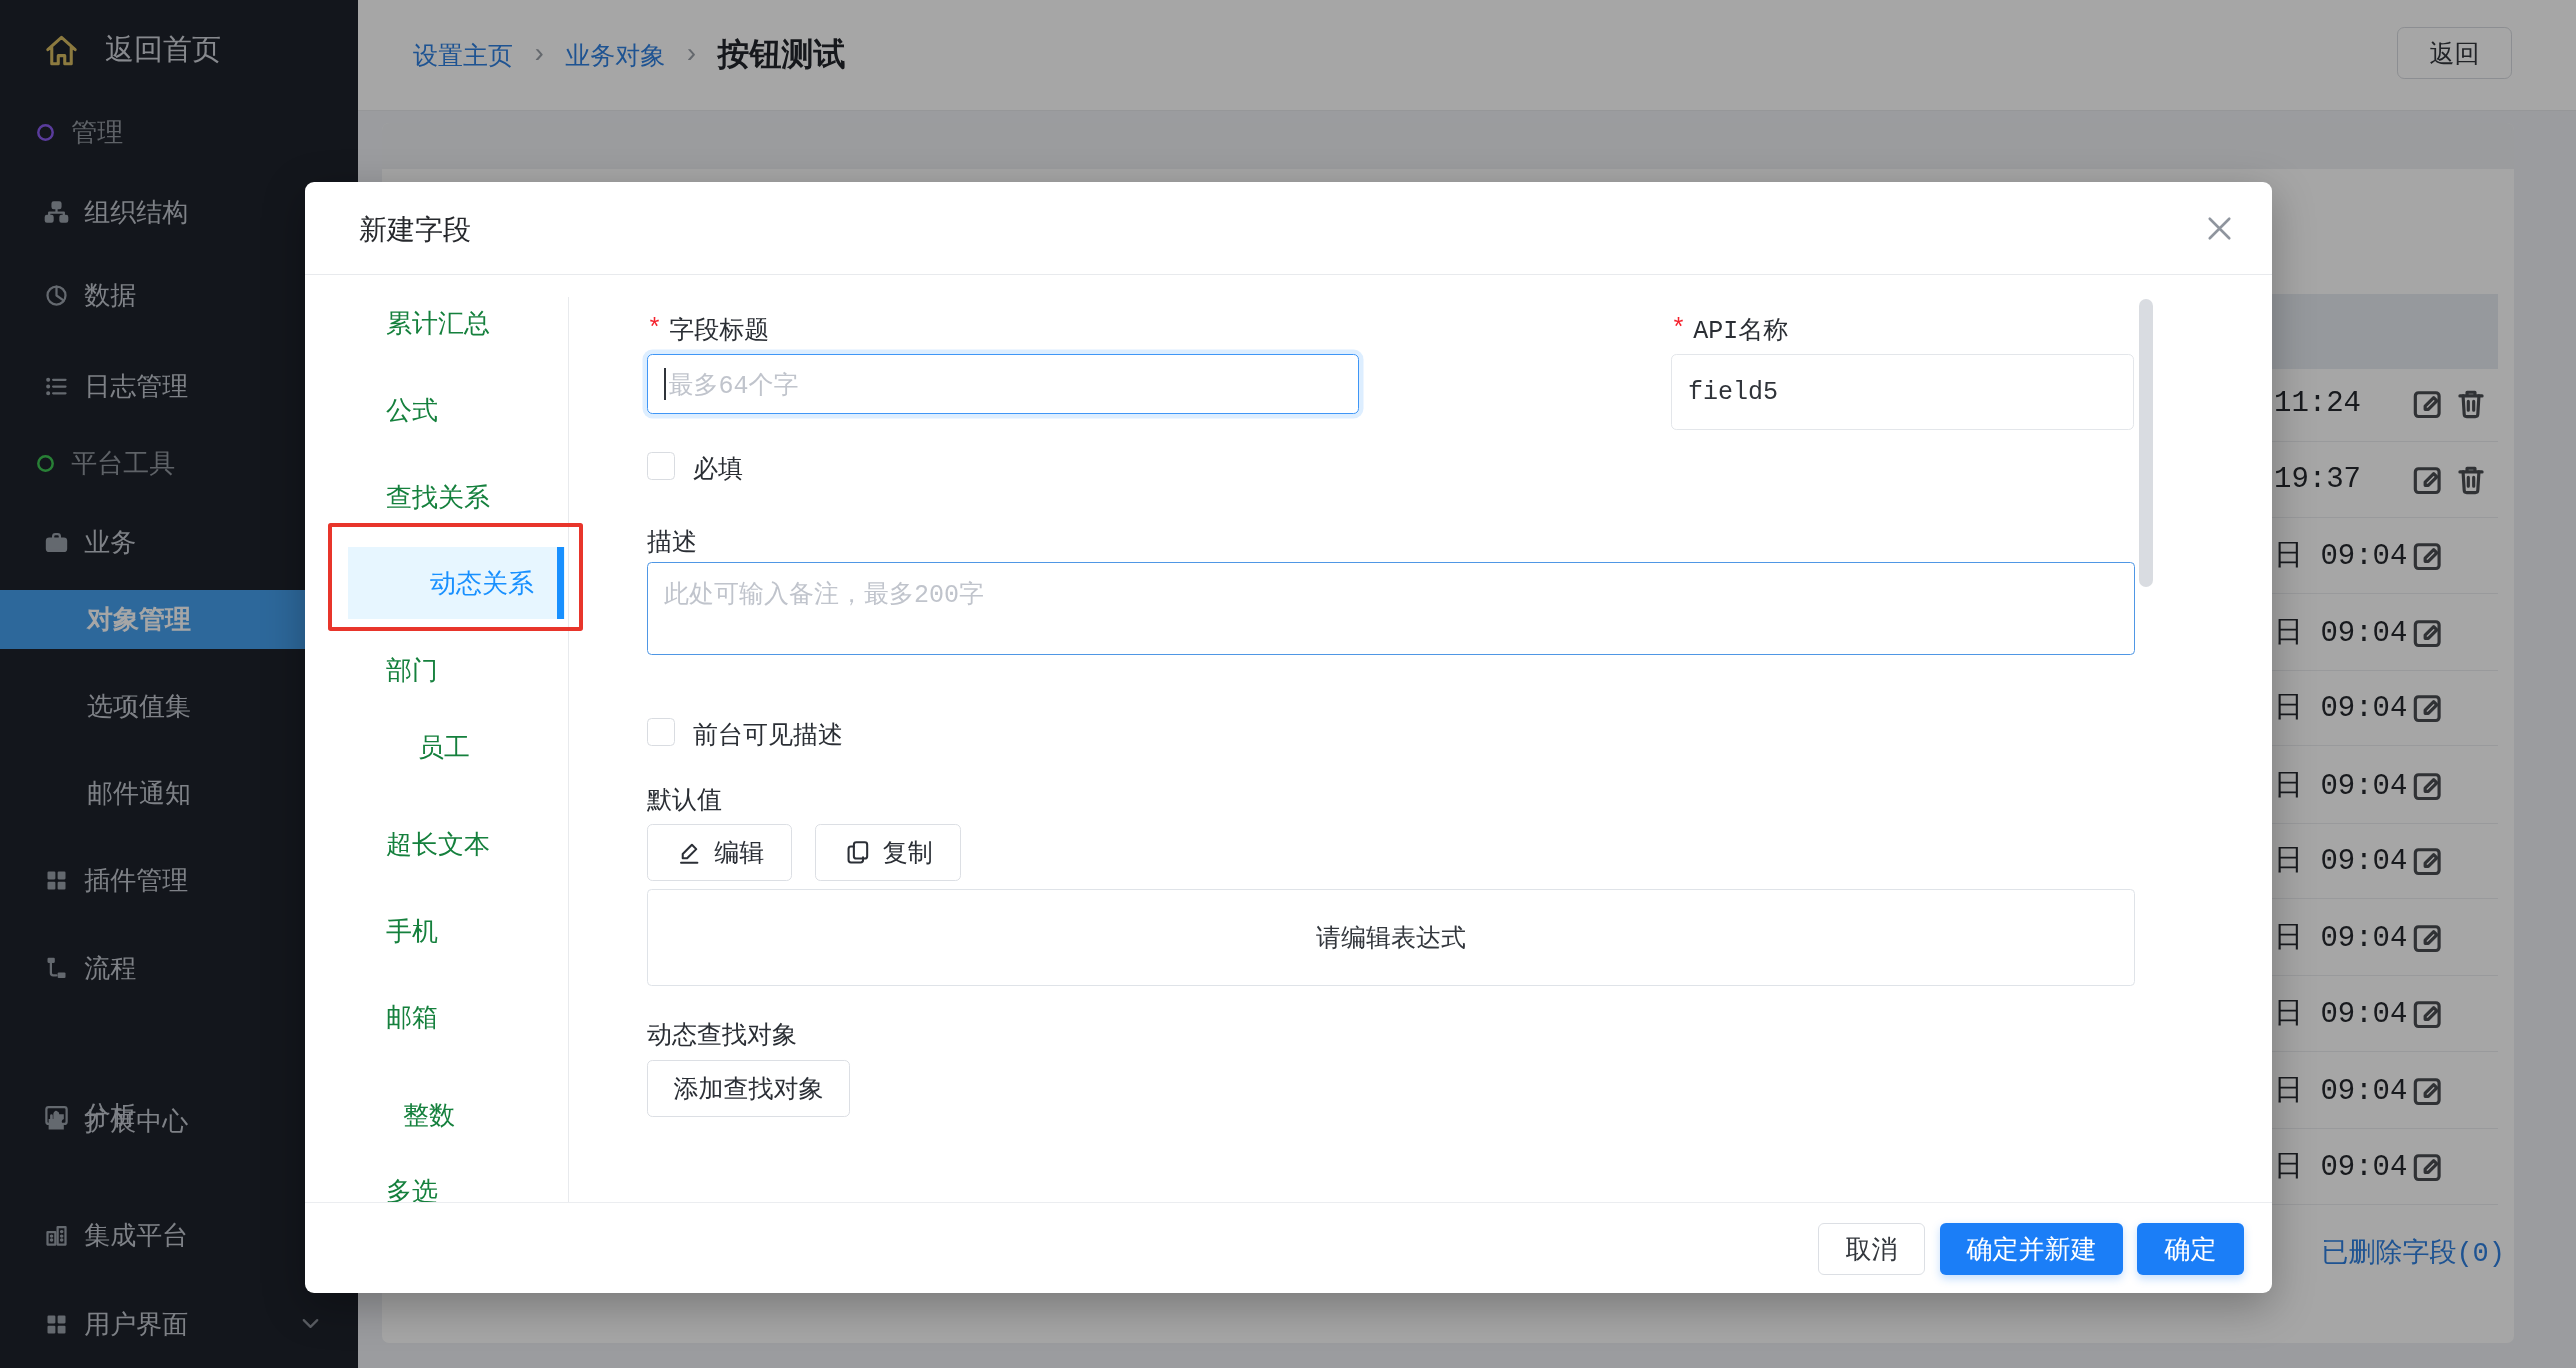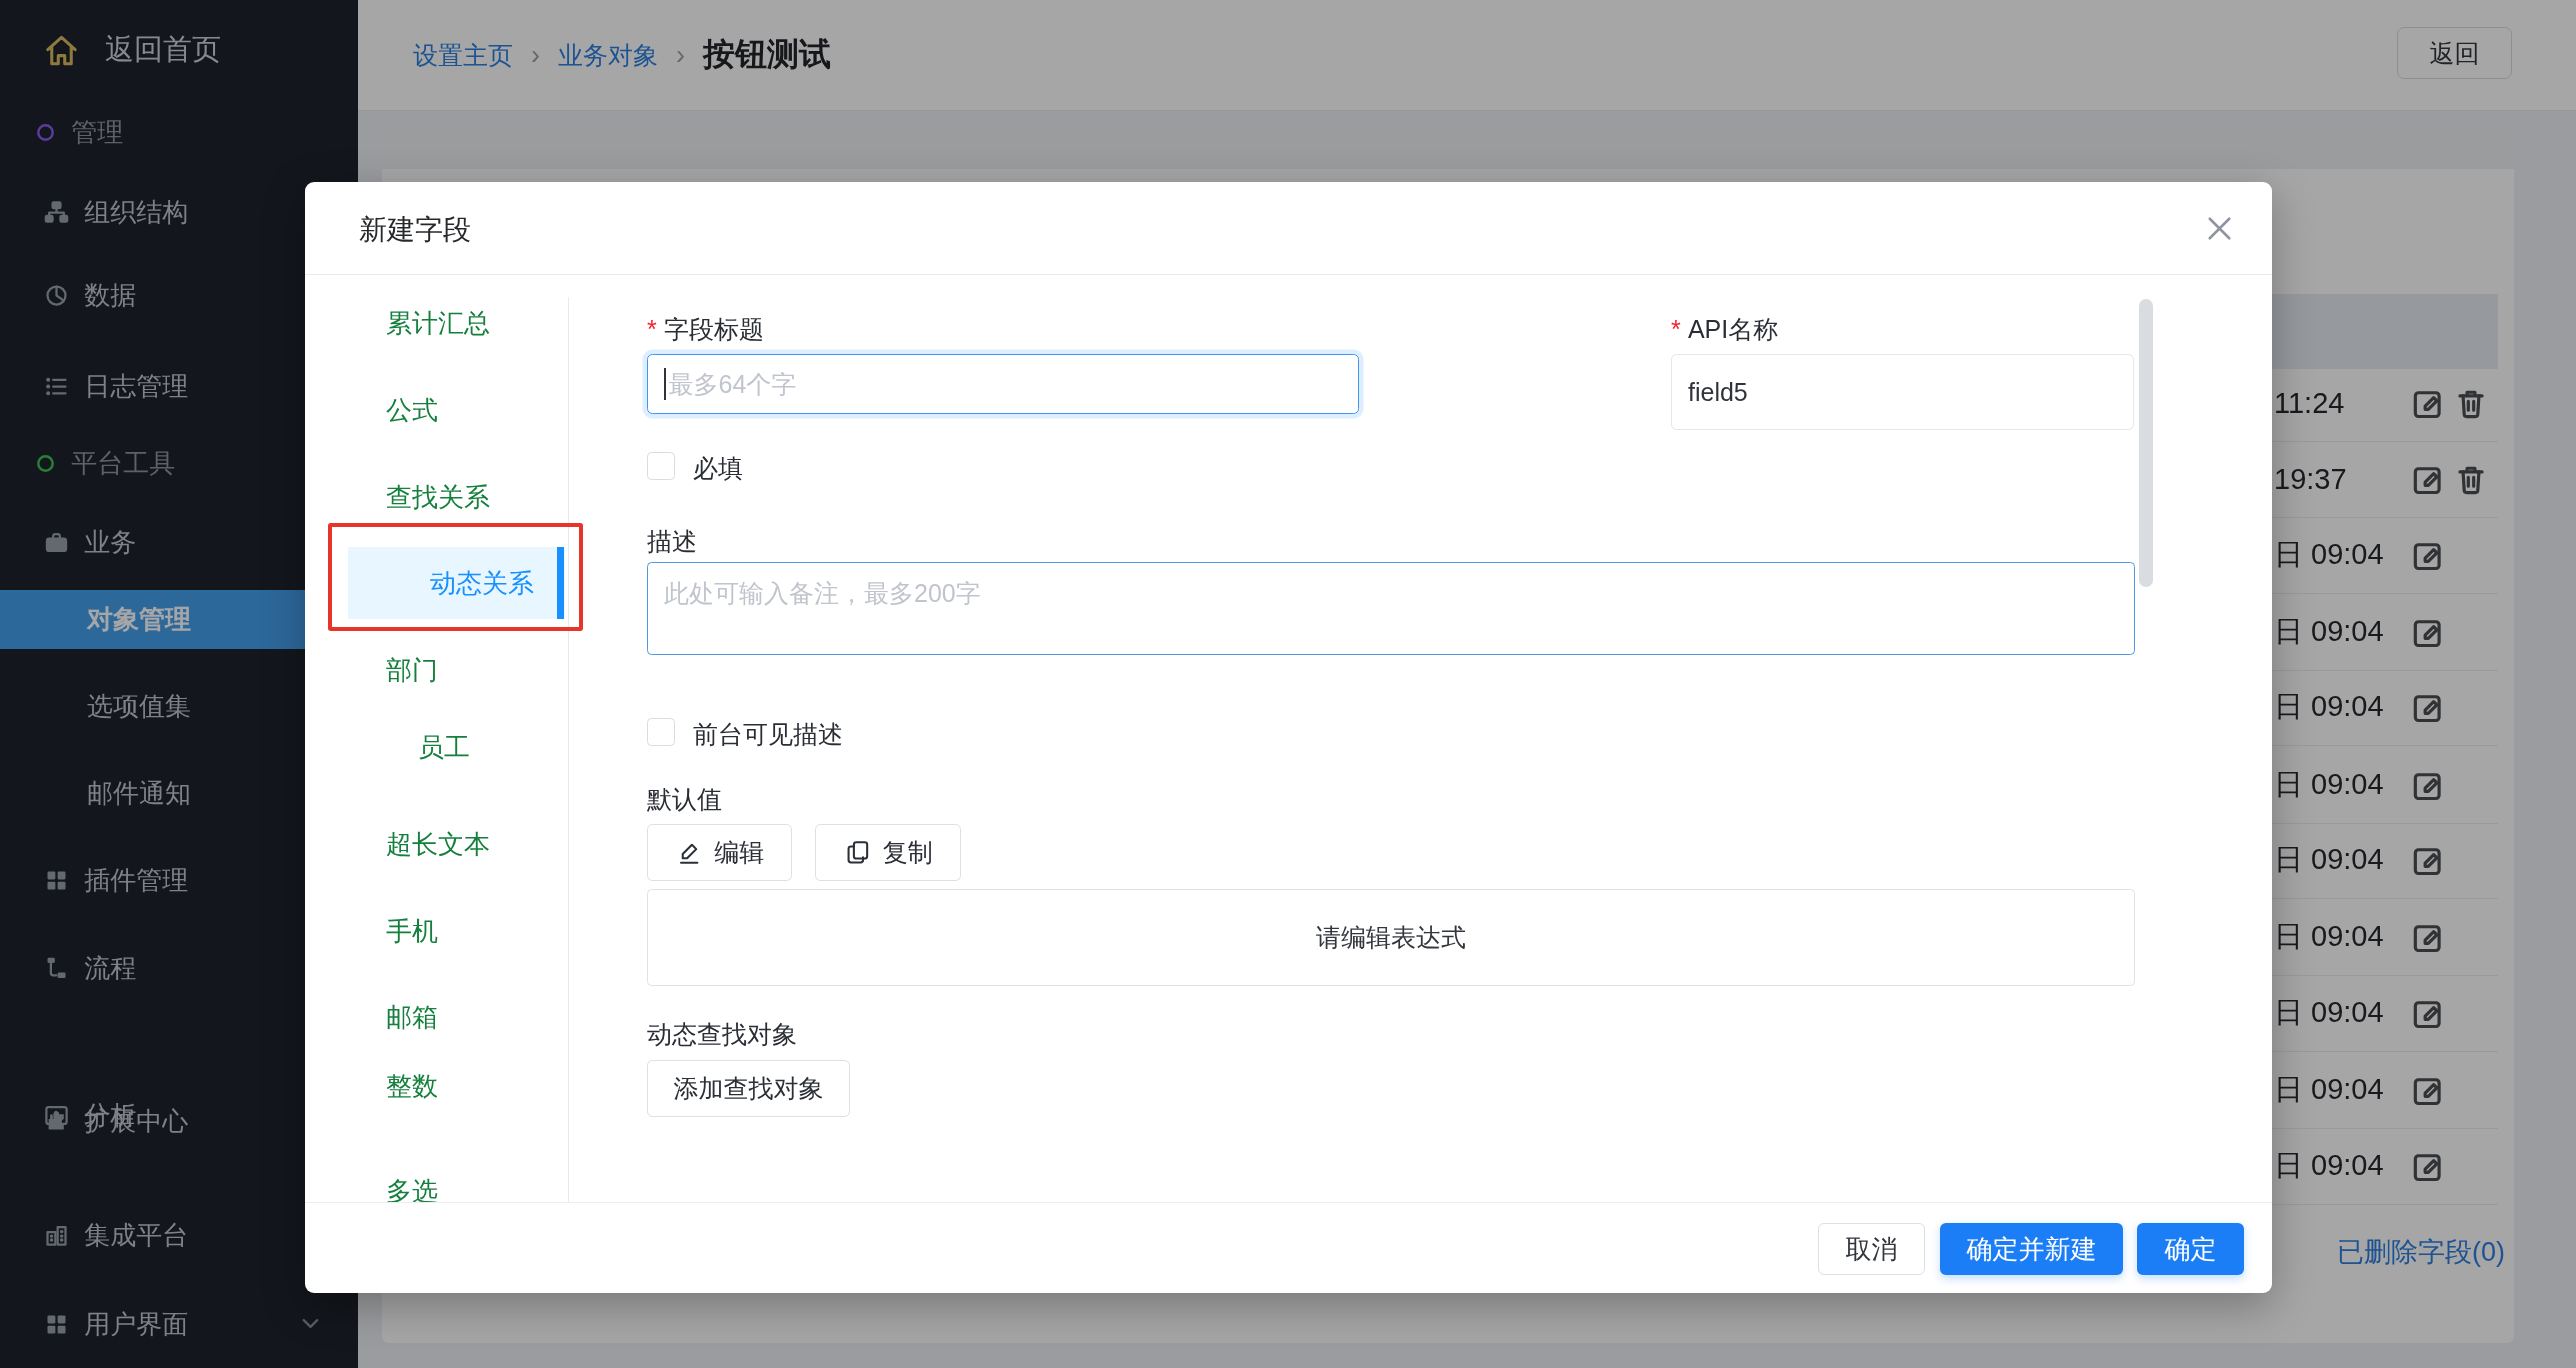--- a/index.html
+++ b/index.html
@@ -1,16 +1,16 @@
 <!DOCTYPE html>
 <html style="font-size:14.3px"><head>
 <meta charset="utf-8">
 <style>
   html,body{margin:0;padding:0;background:#eef0f4;font-family:"Liberation Sans","DejaVu Sans",sans-serif;}
-  .app{position:relative;width:2576px;height:1368px;overflow:hidden;background:#eef0f4;}
+  .app{position:relative;width:2576px;height:1368px;overflow:hidden;background:#eef0f4;font-family:Liberation Mono, monospace;}
   .abs{position:absolute;}
   
   .sidebar{left:0;top:0;width:358px;height:1368px;background:#1e222b;z-index:1;}
   .home-row{position:absolute;left:0;top:16px;width:358px;height:68px;display:flex;align-items:center;}
   .home-row svg{width:41px;height:41px;margin-left:41px;}
   .home-label{margin-left:23px;font-size:29px;color:#cfd3da;}
   .sb-item{position:absolute;left:0;width:358px;height:59px;display:flex;align-items:center;color:#c2c7cf;font-size:26px;cursor:pointer;}
   .sb-item svg{width:27px;height:27px;margin-left:43px;flex:0 0 auto;}
   .sb-item .lbl{margin-left:14.3px;white-space:nowrap;}
   .sb-item.group{color:#91979f;}
@@ -360,21 +360,21 @@
         </div>
         <div class="nav-item" style="top: 521px;">
           <span class="lbl" style="position:relative;">超长文本</span>
         </div>
         <div class="nav-item" style="top: 608px;">
           <span class="lbl" style="position:relative;">手机</span>
         </div>
         <div class="nav-item" style="top: 694px;">
           <span class="lbl" style="position:relative;">邮箱</span>
         </div>
-        <div class="nav-item" style="top: 763px;">
+        <div class="nav-item" style="top: 792px; padding-left: 17px;">
           <span class="lbl" style="position:relative;">整数</span>
         </div>
         <div class="nav-item" style="top: 868px;">
           <span class="lbl" style="position:relative;">多选</span>
         </div>
       </div>
 
     <div class="f-label" style="left:342px;top:131px;">
       <span class="f-star">*</span>
       <span>字段标题</span>

